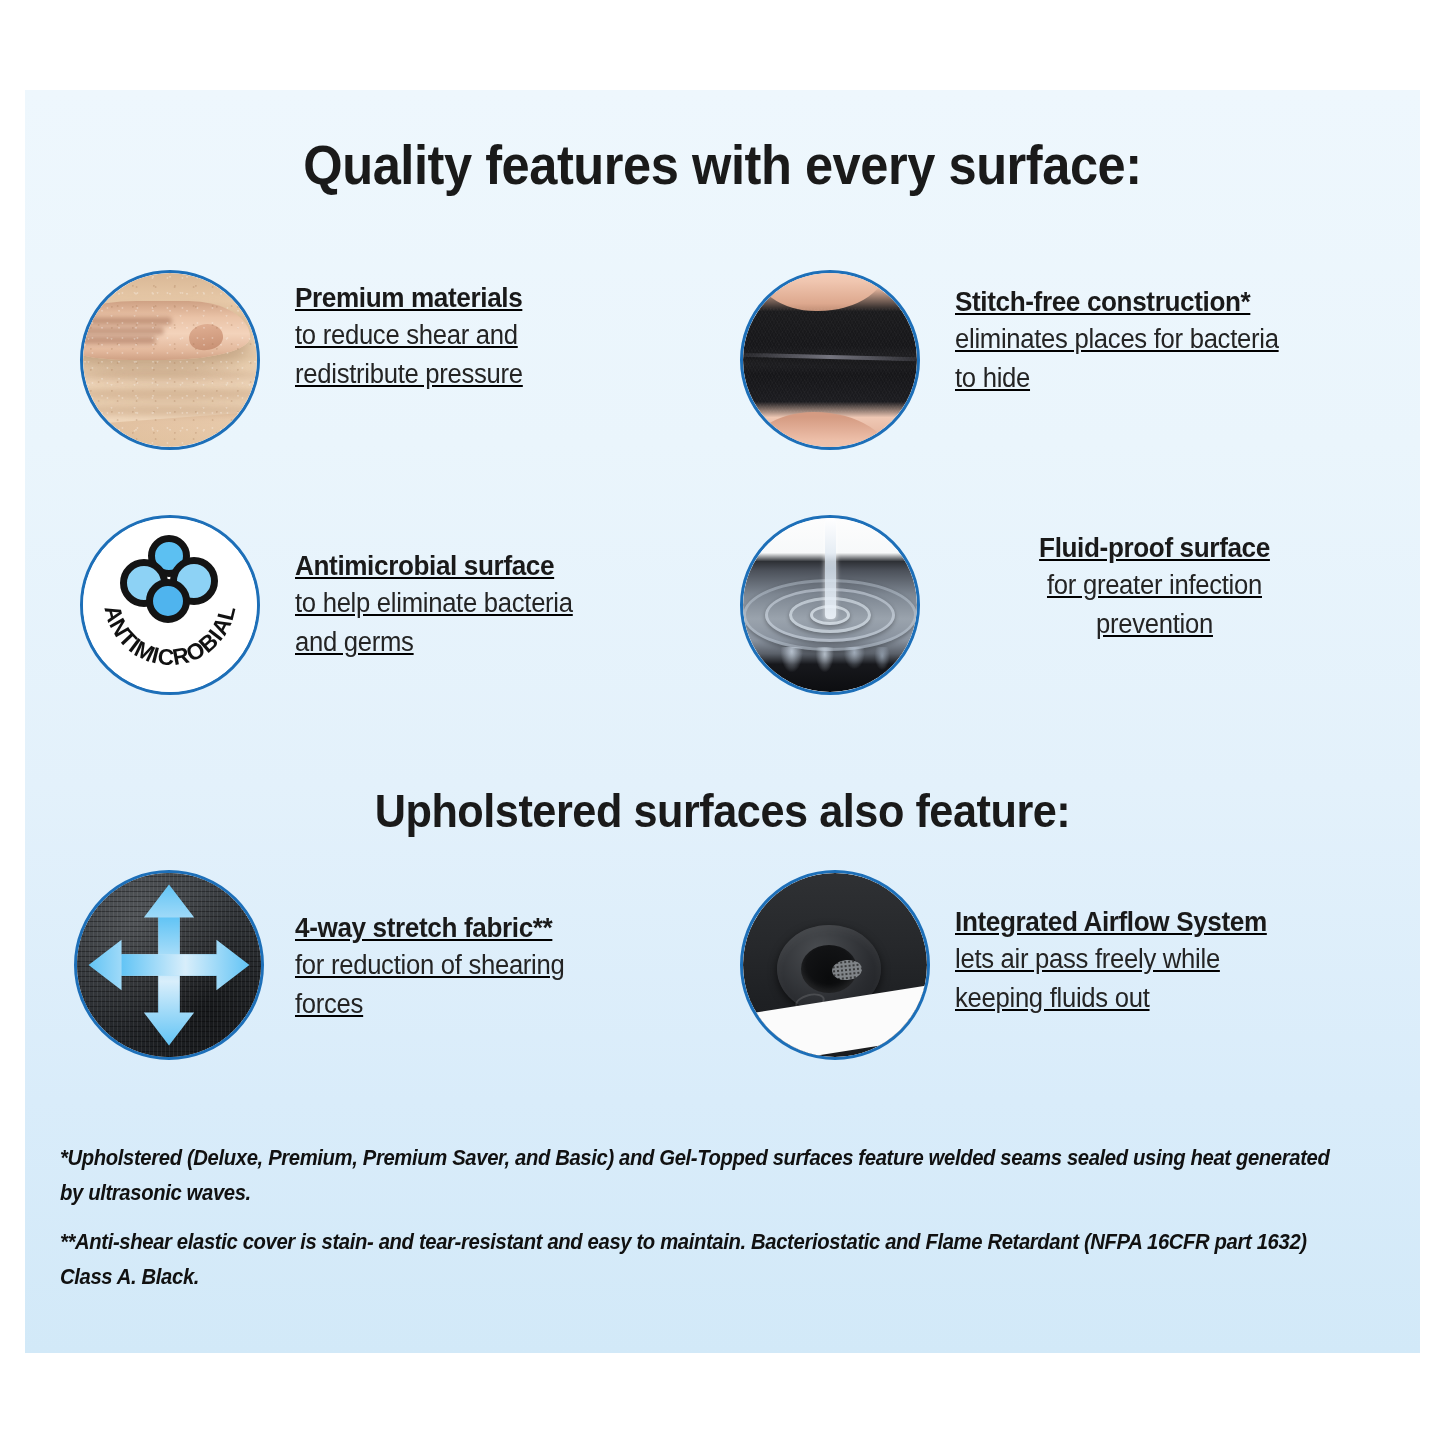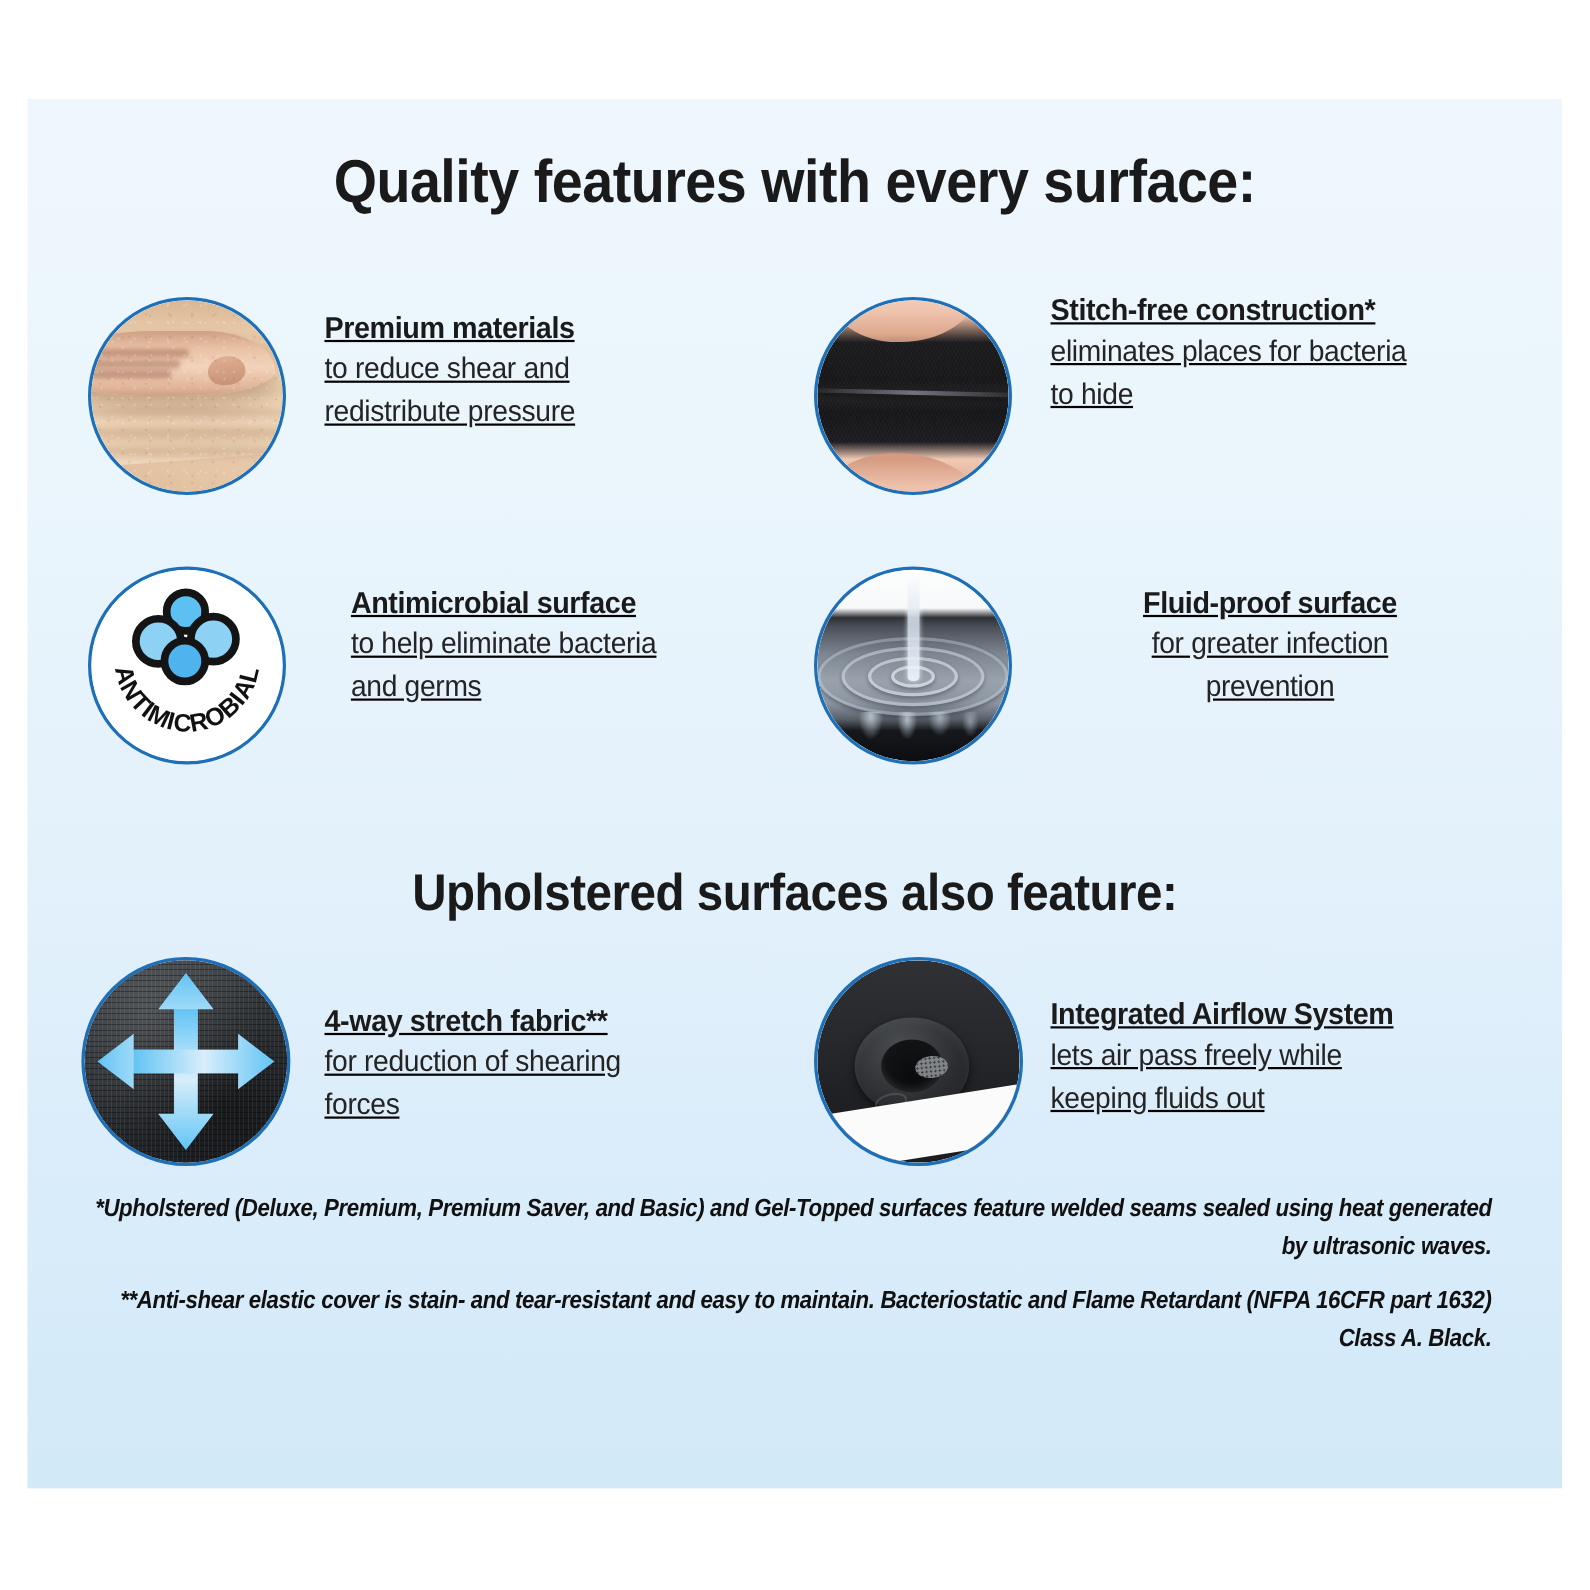--- a/index.html
+++ b/index.html
@@ -96,23 +96,22 @@
     line-height: 39px;
     letter-spacing: -0.3px;
     transform: scaleX(0.95);
     transform-origin: left center;
   }
 
   
   .footnotes {
     position: absolute;
     left: 60px;
-    top: 1080px;
+    top: 1140px;
     width: 1300px;
-    text-align: right;
   }
   .footnote {
     font-family: "Liberation Sans", sans-serif;
     font-style: italic;
     font-weight: bold;
     font-size: 22.5px;
     line-height: 35px;
     color: #111111;
     letter-spacing: -0.4px;
     transform: scaleX(0.90);
@@ -436,21 +435,21 @@
     <div class="circle" style="left:740px; top:270px;">
       <div class="inner">
         <div class="art-seam">
           <div class="seam-finger-top"></div>
           <div class="seam-grain"></div>
           <div class="seam-line"></div>
           <div class="seam-finger-bot"></div>
         </div>
       </div>
     </div>
-    <div class="ftext" style="left:955px; top:264px;">
+    <div class="ftext" style="left:955px; top:284px;">
       <div class="ftitle">Stitch-free construction*</div>
       <div class="fbody">eliminates places for bacteria</div>
       <div class="fbody">to hide</div>
     </div>
   </div>
 
   <div class="feature">
     <div class="circle" style="left:80px; top:515px;">
       <div class="inner">
         <div class="art-amb">
@@ -464,21 +463,21 @@
             <defs>
               <path id="ambArc" d="M 22,84 A 68,68 0 0 0 158,84" fill="none"></path>
             </defs>
             <text font-family="Liberation Sans, sans-serif" font-size="23.5" font-weight="bold" fill="#111111" letter-spacing="0.6">
               <textPath href="#ambArc" startOffset="50%" text-anchor="middle">ANTIMICROBIAL</textPath>
             </text>
           </svg>
         </div>
       </div>
     </div>
-    <div class="ftext" style="left:295px; top:530px;margin-left:24px;">
+    <div class="ftext" style="left:295px; top:548px;">
       <div class="ftitle">Antimicrobial surface</div>
       <div class="fbody">to help eliminate bacteria</div>
       <div class="fbody">and germs</div>
     </div>
   </div>
 
   <div class="feature">
     <div class="circle" style="left:740px; top:515px;">
       <div class="inner">
         <div class="art-water">

